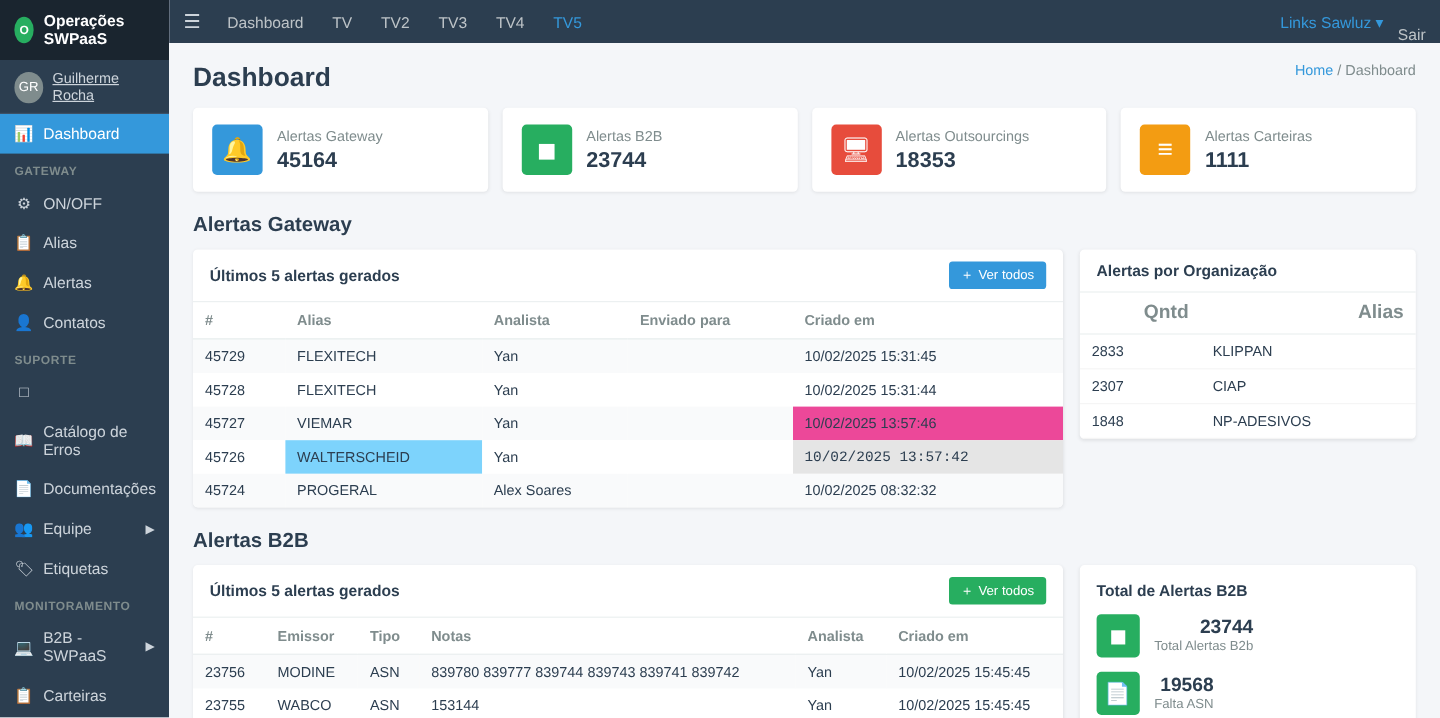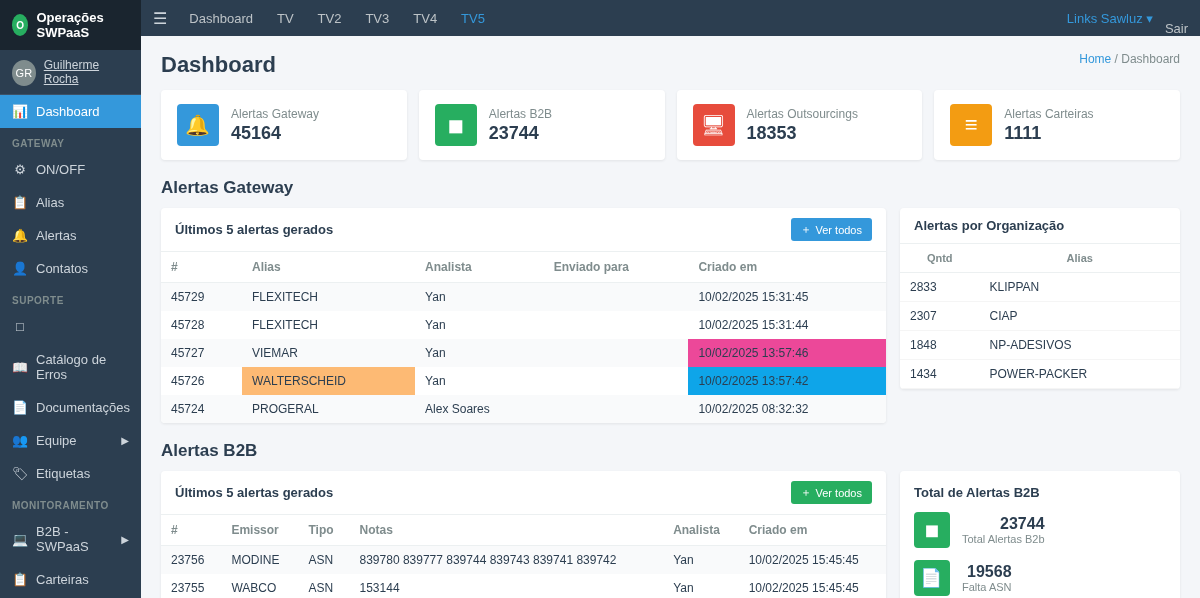--- a/index.html
+++ b/index.html
@@ -220,22 +220,22 @@
       font-size: 12px;
       color: #2c3e50;
     }
     .data-table tr:nth-child(odd) td { background: #f9fafb; }
     .data-table tr:nth-child(even) td { background: white; }
 
     
     .org-table { width: 100%; border-collapse: collapse; }
     .org-table th {
       padding: 8px 10px;
-      text-align: center;
-      font-size: 11px;
+      text-align: right;
+      font-size: 16px;
       font-weight: 600;
       color: #7f8c8d;
       border-bottom: 1px solid #ecf0f1;
       margin-top: 40px;
     }
     .org-table td {
       padding: 7px 10px;
       font-size: 12px;
       color: #2c3e50;
       border-bottom: 1px solid #f5f5f5;
@@ -442,24 +442,24 @@
     </tr>
                 <tr>
       <td style="background:#f9fafb;">45727</td>
       <td style="background:#f9fafb;">VIEMAR</td>
       <td style="background:#f9fafb;">Yan</td>
       <td style="background:#f9fafb;"></td>
       <td style="background:#ec4899;">10/02/2025 13:57:46</td>
     </tr>
                 <tr>
       <td style="background:white;">45726</td>
-      <td style="background:#fdba74;">WALTERSCHEID</td>
+      <td style="background:#7dd3fc;">WALTERSCHEID</td>
       <td style="background:white;">Yan</td>
       <td style="background:white;"></td>
-      <td style="background:#0ea5e9;">10/02/2025 13:57:42</td>
+      <td style="background:#e5e5e5;font-family:Liberation Mono, monospace;">10/02/2025 13:57:42</td>
     </tr>
                 <tr>
       <td style="background:#f9fafb;">45724</td>
       <td style="background:#f9fafb;">PROGERAL</td>
       <td style="background:#f9fafb;">Alex Soares</td>
       <td style="background:#f9fafb;"></td>
       <td style="background:#f9fafb;">10/02/2025 08:32:32</td>
     </tr>
               </tbody>
           </table>
@@ -482,24 +482,20 @@
       <td>2833</td>
       <td>KLIPPAN</td>
     </tr>
                 <tr>
       <td>2307</td>
       <td>CIAP</td>
     </tr>
                 <tr>
       <td>1848</td>
       <td>NP-ADESIVOS</td>
-    </tr>
-                <tr>
-      <td>1434</td>
-      <td>POWER-PACKER</td>
     </tr>
               </tbody>
           </table>
         </div>
       </div>
     </div>
 
     <div class="section-title">Alertas B2B</div>
 
     <div class="two-col">

